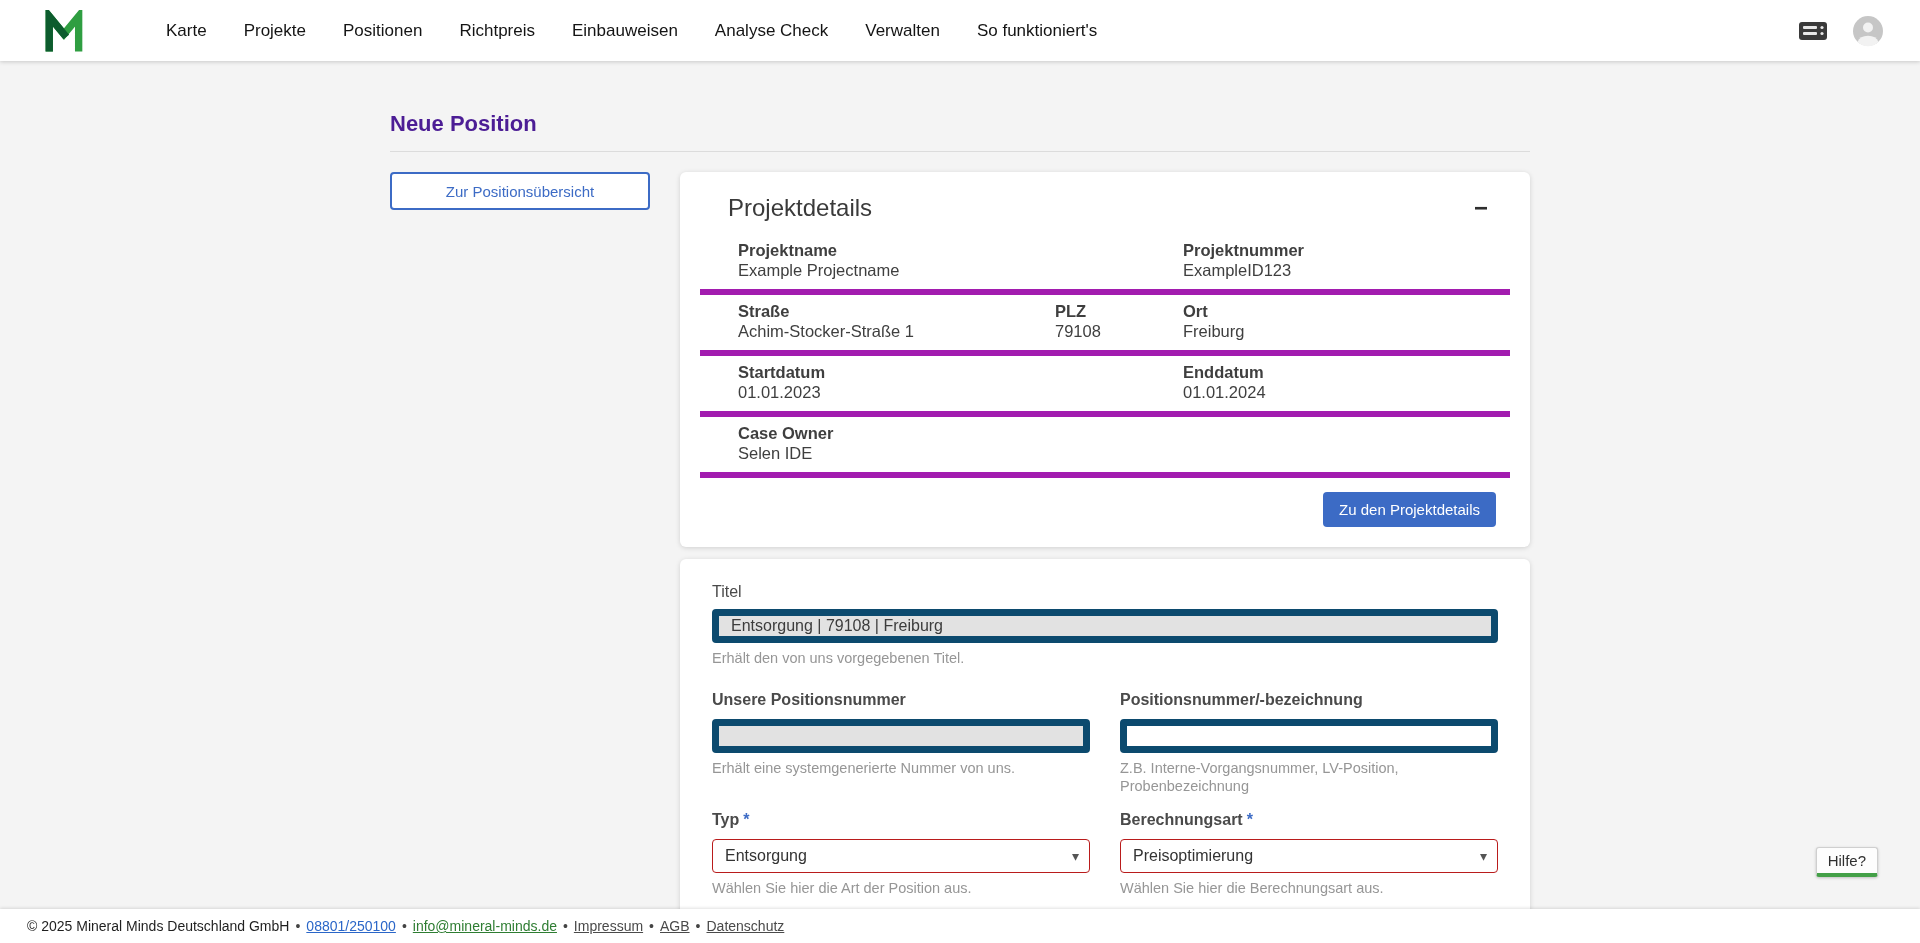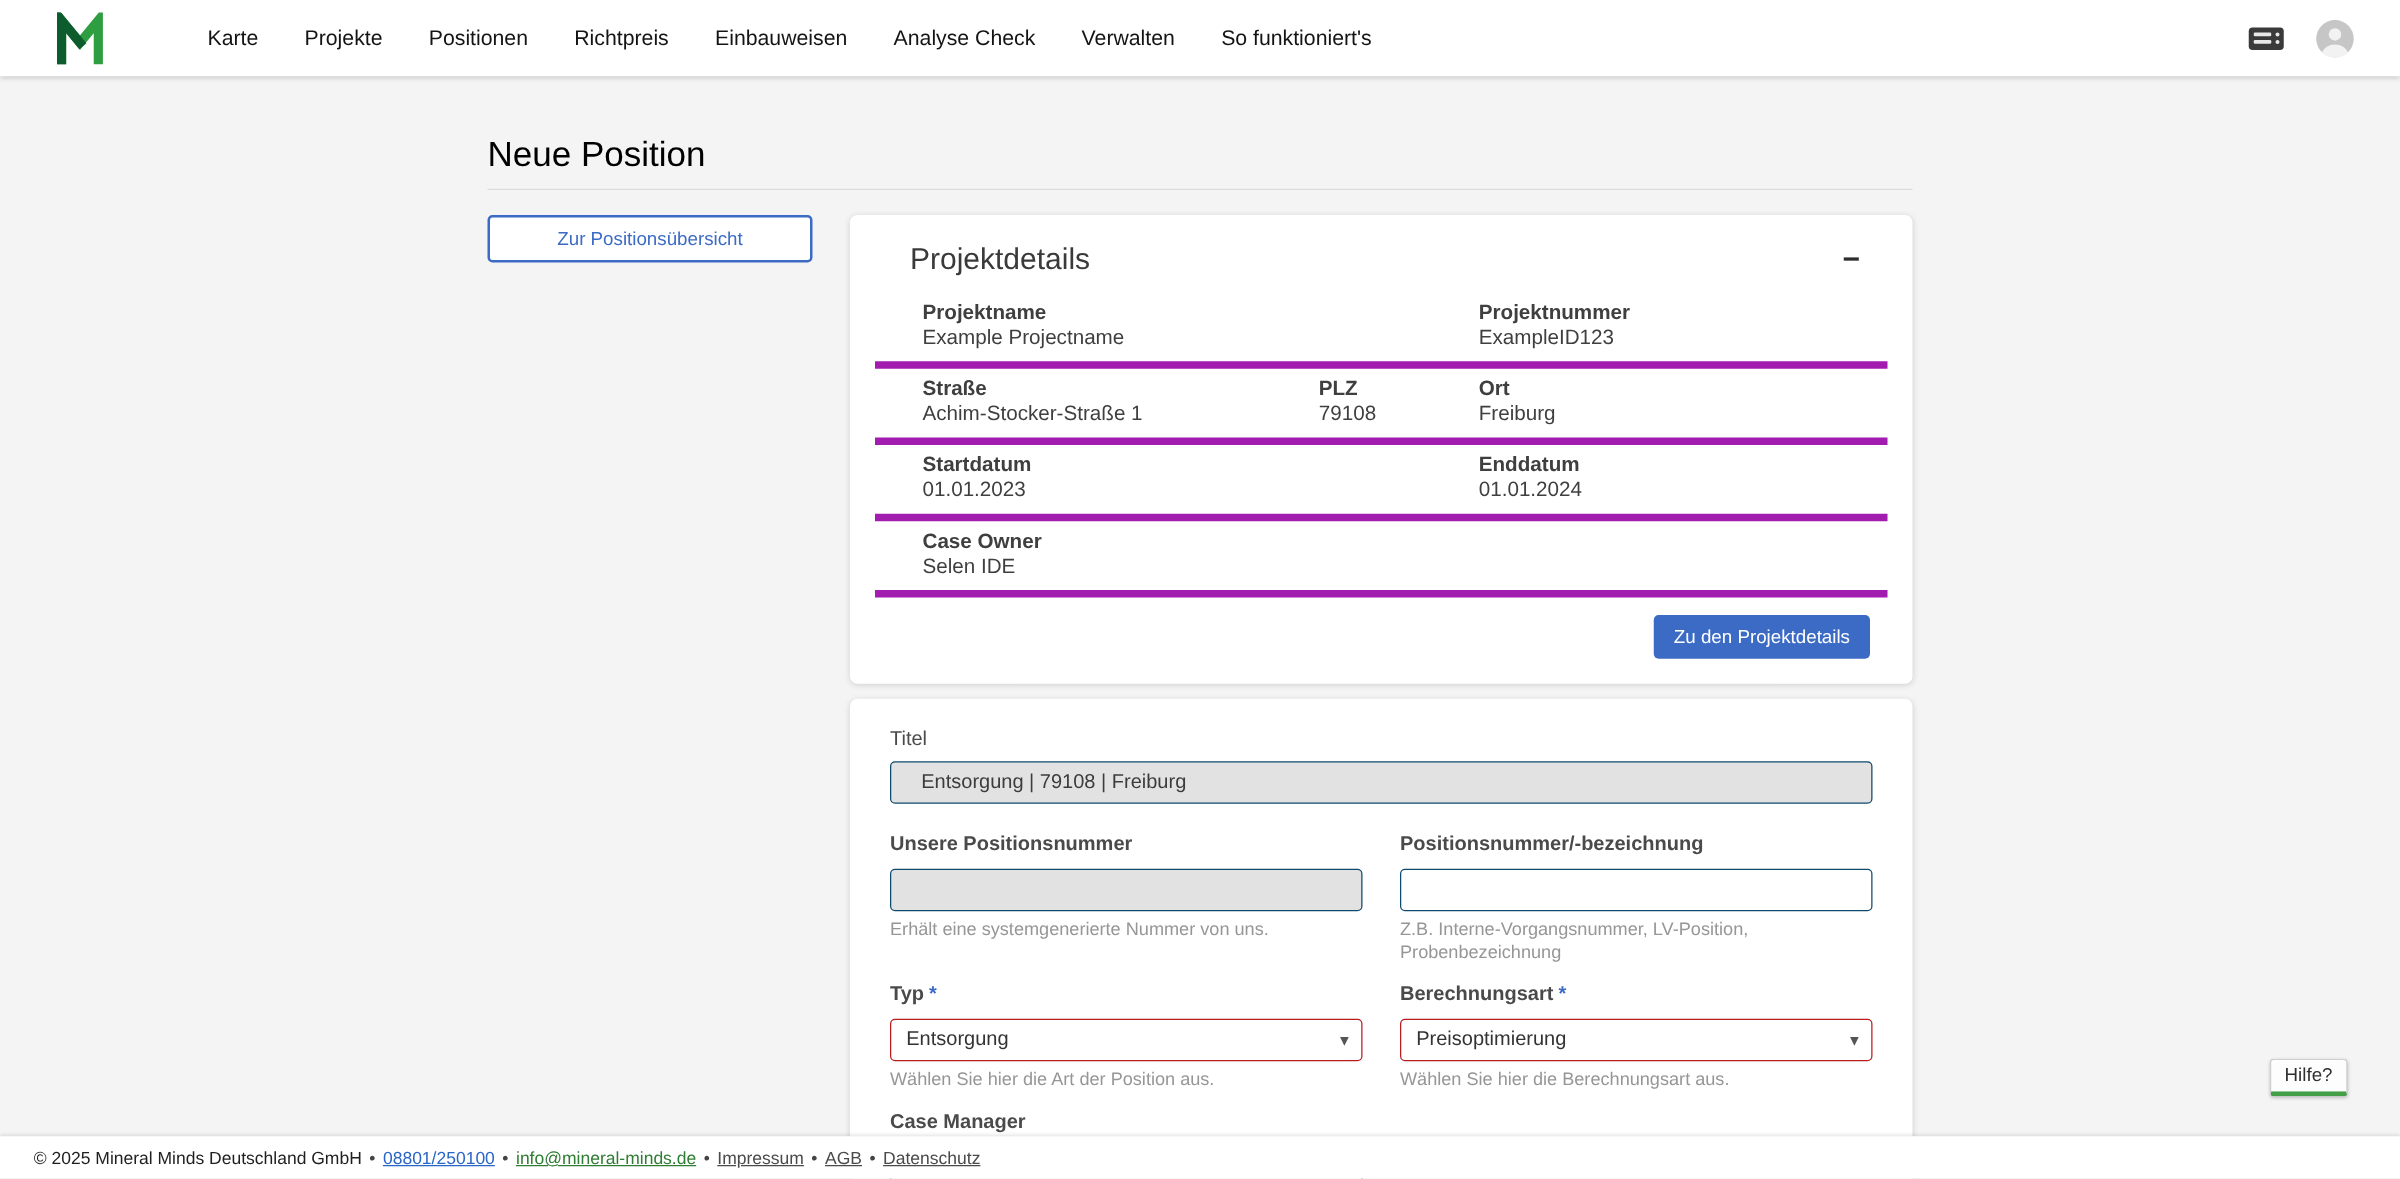--- a/index.html
+++ b/index.html
@@ -23,21 +23,21 @@
     padding:0 36px 0 44px;z-index:6;gap:28px;
   }
   .logo{width:42px;height:42px;margin-right:52px;display:block;cursor:pointer;}
   .nav{display:flex;gap:37px;align-items:center;}
   .nav a{font-size:17px;font-weight:500;color:#141414;text-decoration:none;cursor:pointer;white-space:nowrap;}
   .topbar-right{margin-left:auto;display:flex;align-items:center;gap:24px;}
   .icon-btn{background:none;border:none;cursor:pointer;display:flex;align-items:center;padding:0;}
   
   .main{position:absolute;top:61px;left:0;right:0;bottom:0;overflow:hidden;background:#f4f4f4;}
   .container{width:1140px;margin:0 auto;padding-top:50px;}
-  h1{font-size:28px;font-weight:400;color:#000000;line-height:26px;}
+  h1{font-size:22px;font-weight:700;color:#4c1d95;line-height:26px;}
   .rule{border-bottom:1px solid #dcdcdc;margin-top:14px;}
   .columns{display:flex;gap:30px;margin-top:20px;align-items:flex-start;}
   .left-col{width:260px;flex:none;}
   .right-col{flex:1;min-width:0;}
   .btn-outline{
     width:100%;height:38px;border:2px solid var(--primary);color:var(--primary);
     background:#fff;border-radius:4px;font-size:15px;font-family:inherit;cursor:pointer;
   }
   .card{background:#fff;border-radius:6px;box-shadow:0 1px 5px rgba(0,0,0,.15);}
   
@@ -56,22 +56,22 @@
   .btn-primary{
     background:var(--primary);color:#fff;border:none;border-radius:4px;height:35px;
     padding:0 16px;font-size:15px;font-family:inherit;cursor:pointer;
   }
   
   .form-card{margin-top:12px;padding:24px 32px 80px;}
   .group label{display:block;}
   .lbl{font-size:16px;color:#4a4a4a;font-weight:400;margin-bottom:8px;}
   .lbl-bold{font-size:16px;color:#4a4a4a;font-weight:700;margin-bottom:10px;}
   .input{
-    height:34px;border:1px solid #0c4a6e;border-radius:4px;background:#fff;font-size:16px;
-    color:#333;padding:0 24px;width:100%;font-family:inherit;outline:none;
+    height:34px;border:7px solid #0c4a6e;border-radius:4px;background:#fff;font-size:16px;
+    color:#333;padding:0 12px;width:100%;font-family:inherit;outline:none;
   }
   .input:disabled{background:#e2e2e2;color:#3c3c3c;}
   .helper{font-size:14.5px;color:#969696;margin-top:6px;line-height:18px;}
   .grid{display:grid;grid-template-columns:1fr 1fr;column-gap:30px;row-gap:16px;margin-top:24px;align-items:start;}
   .select{
     height:34px;border:1px solid #b91c1c;border-radius:4px;background:#fff;display:flex;
     align-items:center;padding:0 28px 0 12px;font-size:16px;color:#333;position:relative;cursor:pointer;
   }
   .caret{position:absolute;right:10px;top:50%;transform:translateY(-52%);color:#555;font-size:14px;}
   .req{color:var(--primary);margin-left:4px;font-weight:700;}
@@ -202,20 +202,21 @@
             </div>
             <div class="card1-actions">
               <button class="btn-primary">Zu den Projektdetails</button>
             </div>
           </section>
 
           <section class="card form-card">
             <div class="group">
               <label class="lbl">Titel</label>
               <input class="input" type="text" disabled="" value="Entsorgung | 79108 | Freiburg" style="">
+              <div class="helper">Erhält den von uns vorgegebenen Titel.</div>
             </div>
 
             <div class="grid">
               <div class="group">
                 <label class="lbl-bold">Unsere Positionsnummer</label>
                 <input class="input" type="text" disabled="" value="" style="">
                 <div class="helper">Erhält eine systemgenerierte Nummer von uns.</div>
               </div>
 
               <div class="group">

